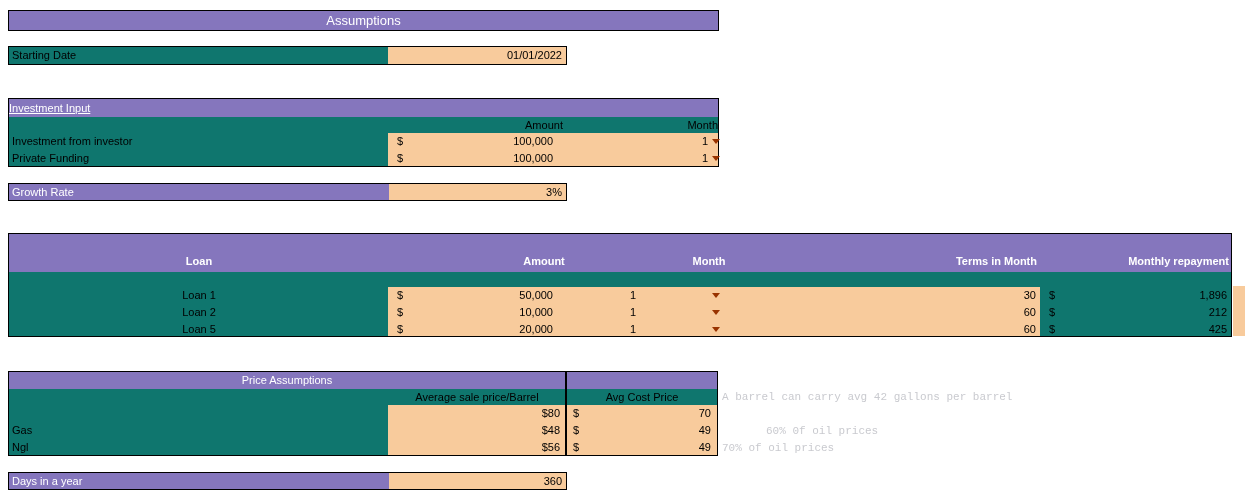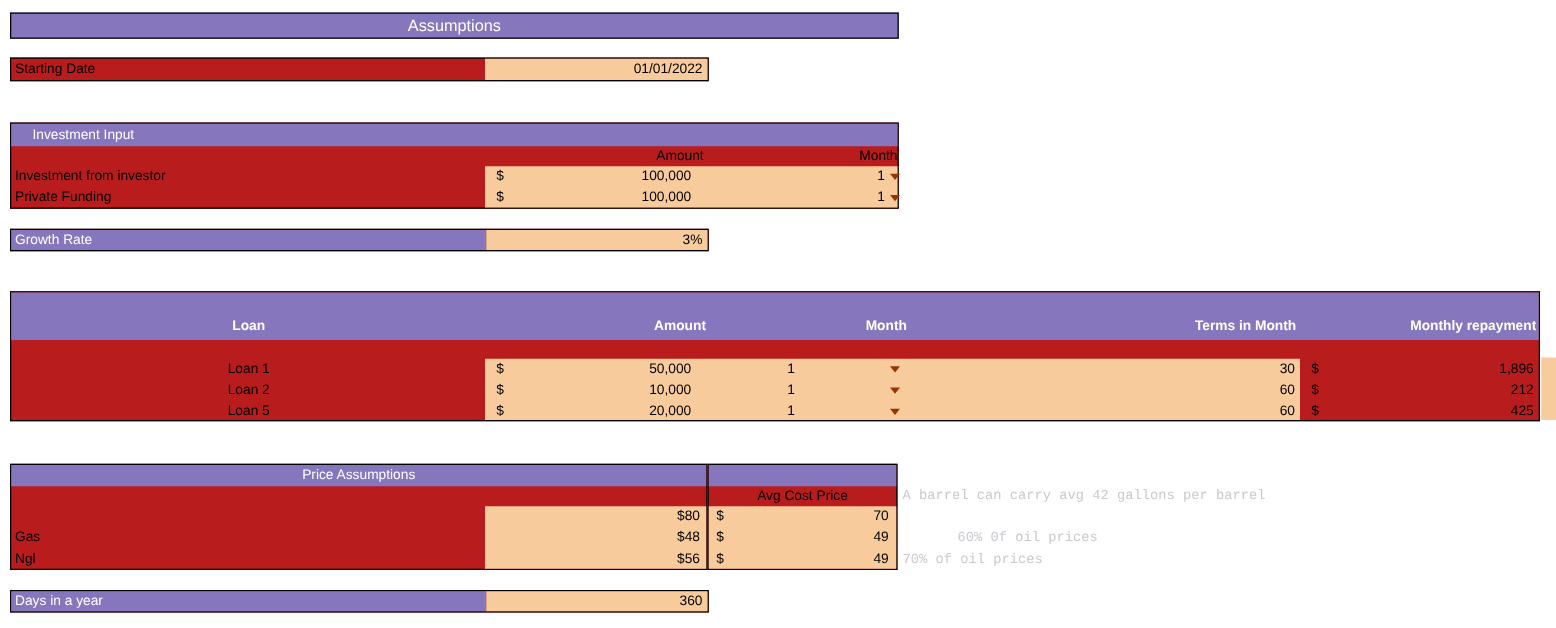--- a/index.html
+++ b/index.html
@@ -5,21 +5,21 @@
   :root{
     --purple:#8576BD;
     --orange:#F8CB9C;
     --note_gray:#C9CACF;
     --arrow:#993300;
   }
   html,body{margin:0;padding:0;background:#fff;}
   body{font-family:"Liberation Sans","DejaVu Sans",sans-serif;font-size:11px;color:#000;}
   .canvas{position:relative;width:1245px;height:502px;background:#fff;overflow:hidden;}
   .abs{position:absolute;}
-  .bordered{border:1px solid #000;box-sizing:border-box;background:#b91c1c;}
+  .bordered{border:1px solid #000;box-sizing:border-box;background:#0f766e;}
   .purple{background:var(--purple);color:#fff;}
   .orange{background:var(--orange);}
   .tc{text-align:center;}
   .tr{text-align:right;}
   .bold{font-weight:bold;}
   .cell{position:absolute;white-space:nowrap;overflow:hidden;}
   .lh16{line-height:16px;height:16px;}
   .lh17{line-height:17px;height:17px;}
   .note{position:absolute;color:var(--note_gray);line-height:16px;white-space:nowrap;font-family:Liberation Mono, monospace;}
   .dd-arrow{position:absolute;width:0;height:0;border-left:4px solid transparent;
@@ -31,21 +31,21 @@
 <div class="canvas">
 
   <div class="abs bordered purple tc" style="left:8px;top:10px;width:711px;height:21px;font-size:13px;line-height:19px;">Assumptions</div>
 
   <div class="abs bordered" style="left:8px;top:46px;width:559px;height:19px;">
     <span class="cell lh17" style="left:3px;top:0;width:370px;">Starting Date</span>
     <div class="cell orange tr lh17" style="left:379px;top:0;width:178px;padding-right:4px;box-sizing:border-box;">01/01/2022</div>
   </div>
 
   <div class="abs bordered" style="left:8px;top:98px;width:711px;height:69px;">
-    <div class="cell purple" style="left:0;top:0;width:709px;height:18px;line-height:18px;padding-left:17px;box-sizing:border-box;">Investment Input</div>
+    <div class="cell purple" style="left:0;top:0;width:709px;height:18px;line-height:18px;padding-left:0;box-sizing:border-box;text-decoration:underline;">Investment Input</div>
     <span class="cell tc lh16" style="left:380px;top:18px;width:310px;">Amount</span>
     <span class="cell tr lh16" style="left:560px;top:18px;width:149px;">Month</span>
 
     <div class="cell orange" style="left:379px;top:34px;width:330px;height:33px;"></div>
 
     <div>
       <span class="cell lh17" style="left:3px;top:34px;width:370px;">Investment from investor</span>
       <span class="cell lh17" style="left:388px;top:34px;width:20px;">$</span>
       <span class="cell tr lh17" style="left:420px;top:34px;width:124px;">100,000</span>
       <span class="cell tr lh17" style="left:640px;top:34px;width:59px;">1</span>
@@ -107,20 +107,21 @@
       <span class="cell tr lh17" style="left:940px;top:87px;width:87px;">60</span>
       <span class="cell lh17" style="left:1040px;top:87px;width:20px;">$</span>
       <span class="cell tr lh17" style="left:1080px;top:87px;width:138px;">425</span>
     </div>
   </div>
 
   <div class="abs orange" style="left:1233px;top:286px;width:12px;height:50px;"></div>
 
   <div class="abs bordered" style="left:8px;top:371px;width:558px;height:85px;">
     <div class="cell purple tc" style="left:0;top:0;width:556px;height:17px;line-height:17px;">Price Assumptions</div>
+    <span class="cell tc lh16" style="left:380px;top:17px;width:176px;">Average sale price/Barrel</span>
     <div class="cell orange" style="left:379px;top:33px;width:177px;height:50px;"></div>
 
     <span class="cell tr lh17" style="left:430px;top:33px;width:121px;">$80</span>
     <span class="cell lh17" style="left:3px;top:50px;width:300px;">Gas</span>
     <span class="cell tr lh17" style="left:430px;top:50px;width:121px;">$48</span>
     <span class="cell lh17" style="left:3px;top:67px;width:300px;">Ngl</span>
     <span class="cell tr lh17" style="left:430px;top:67px;width:121px;">$56</span>
   </div>
 
   <div class="abs bordered" style="left:566px;top:371px;width:152px;height:85px;">

